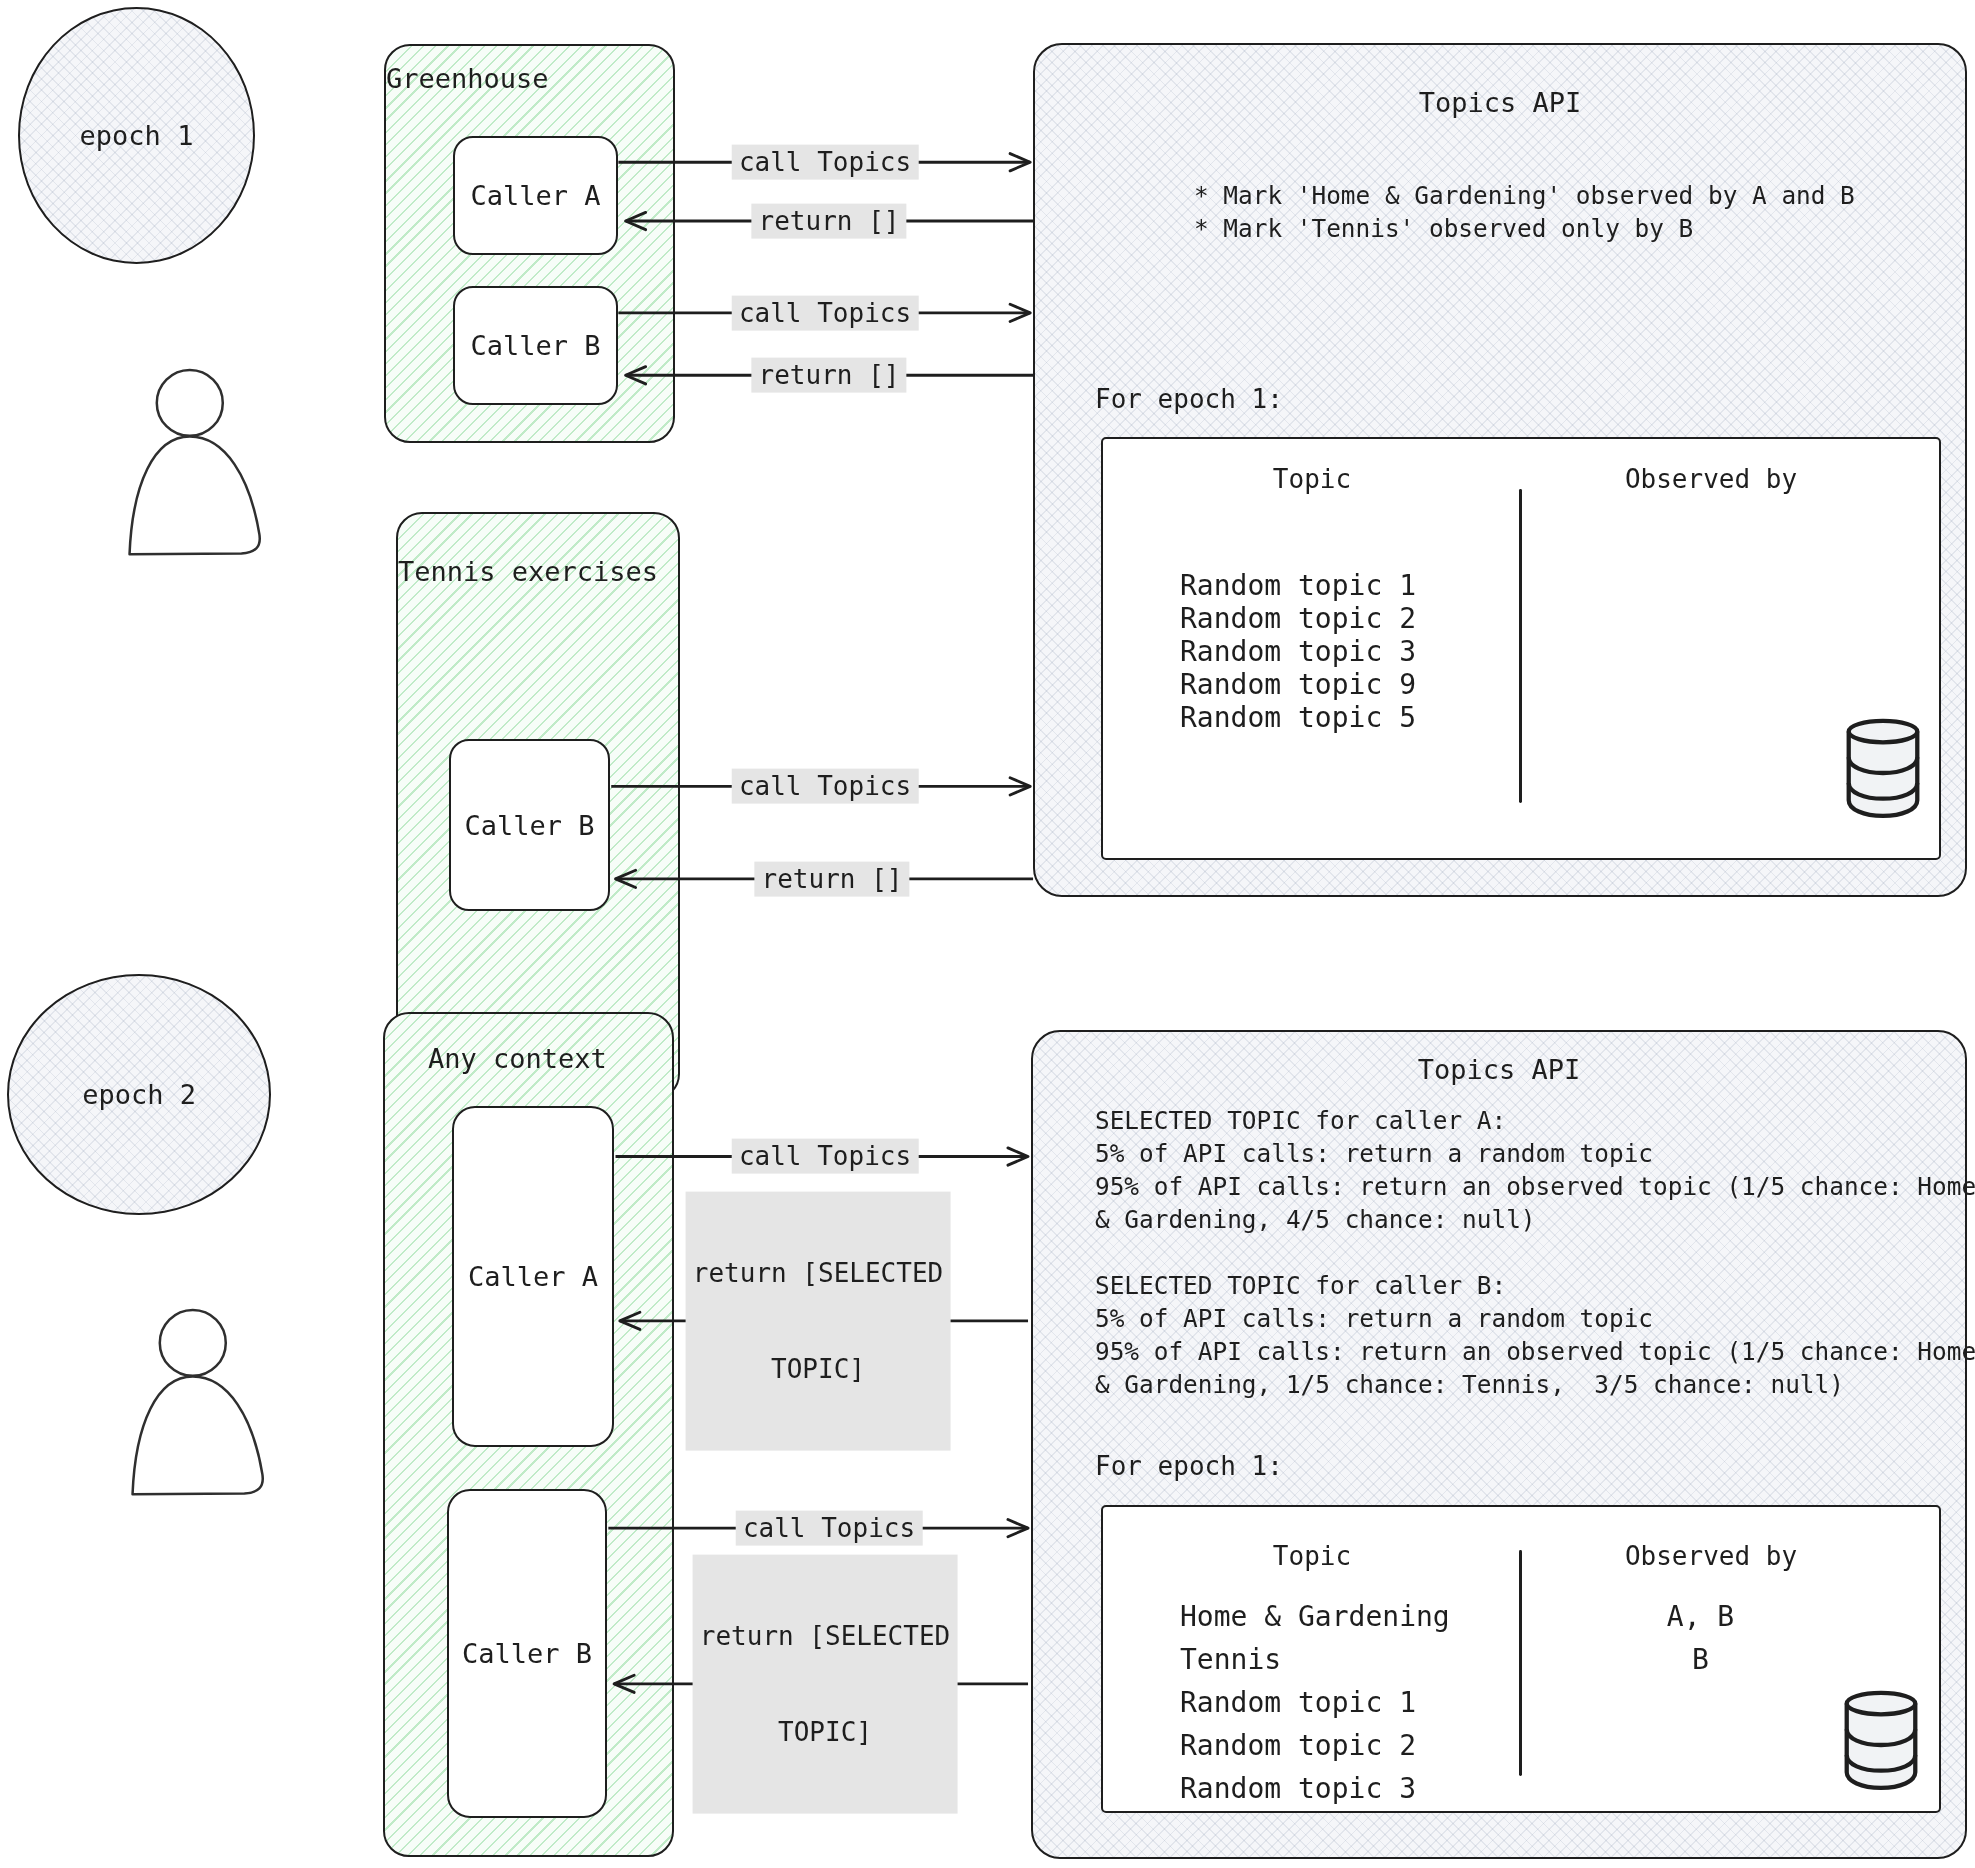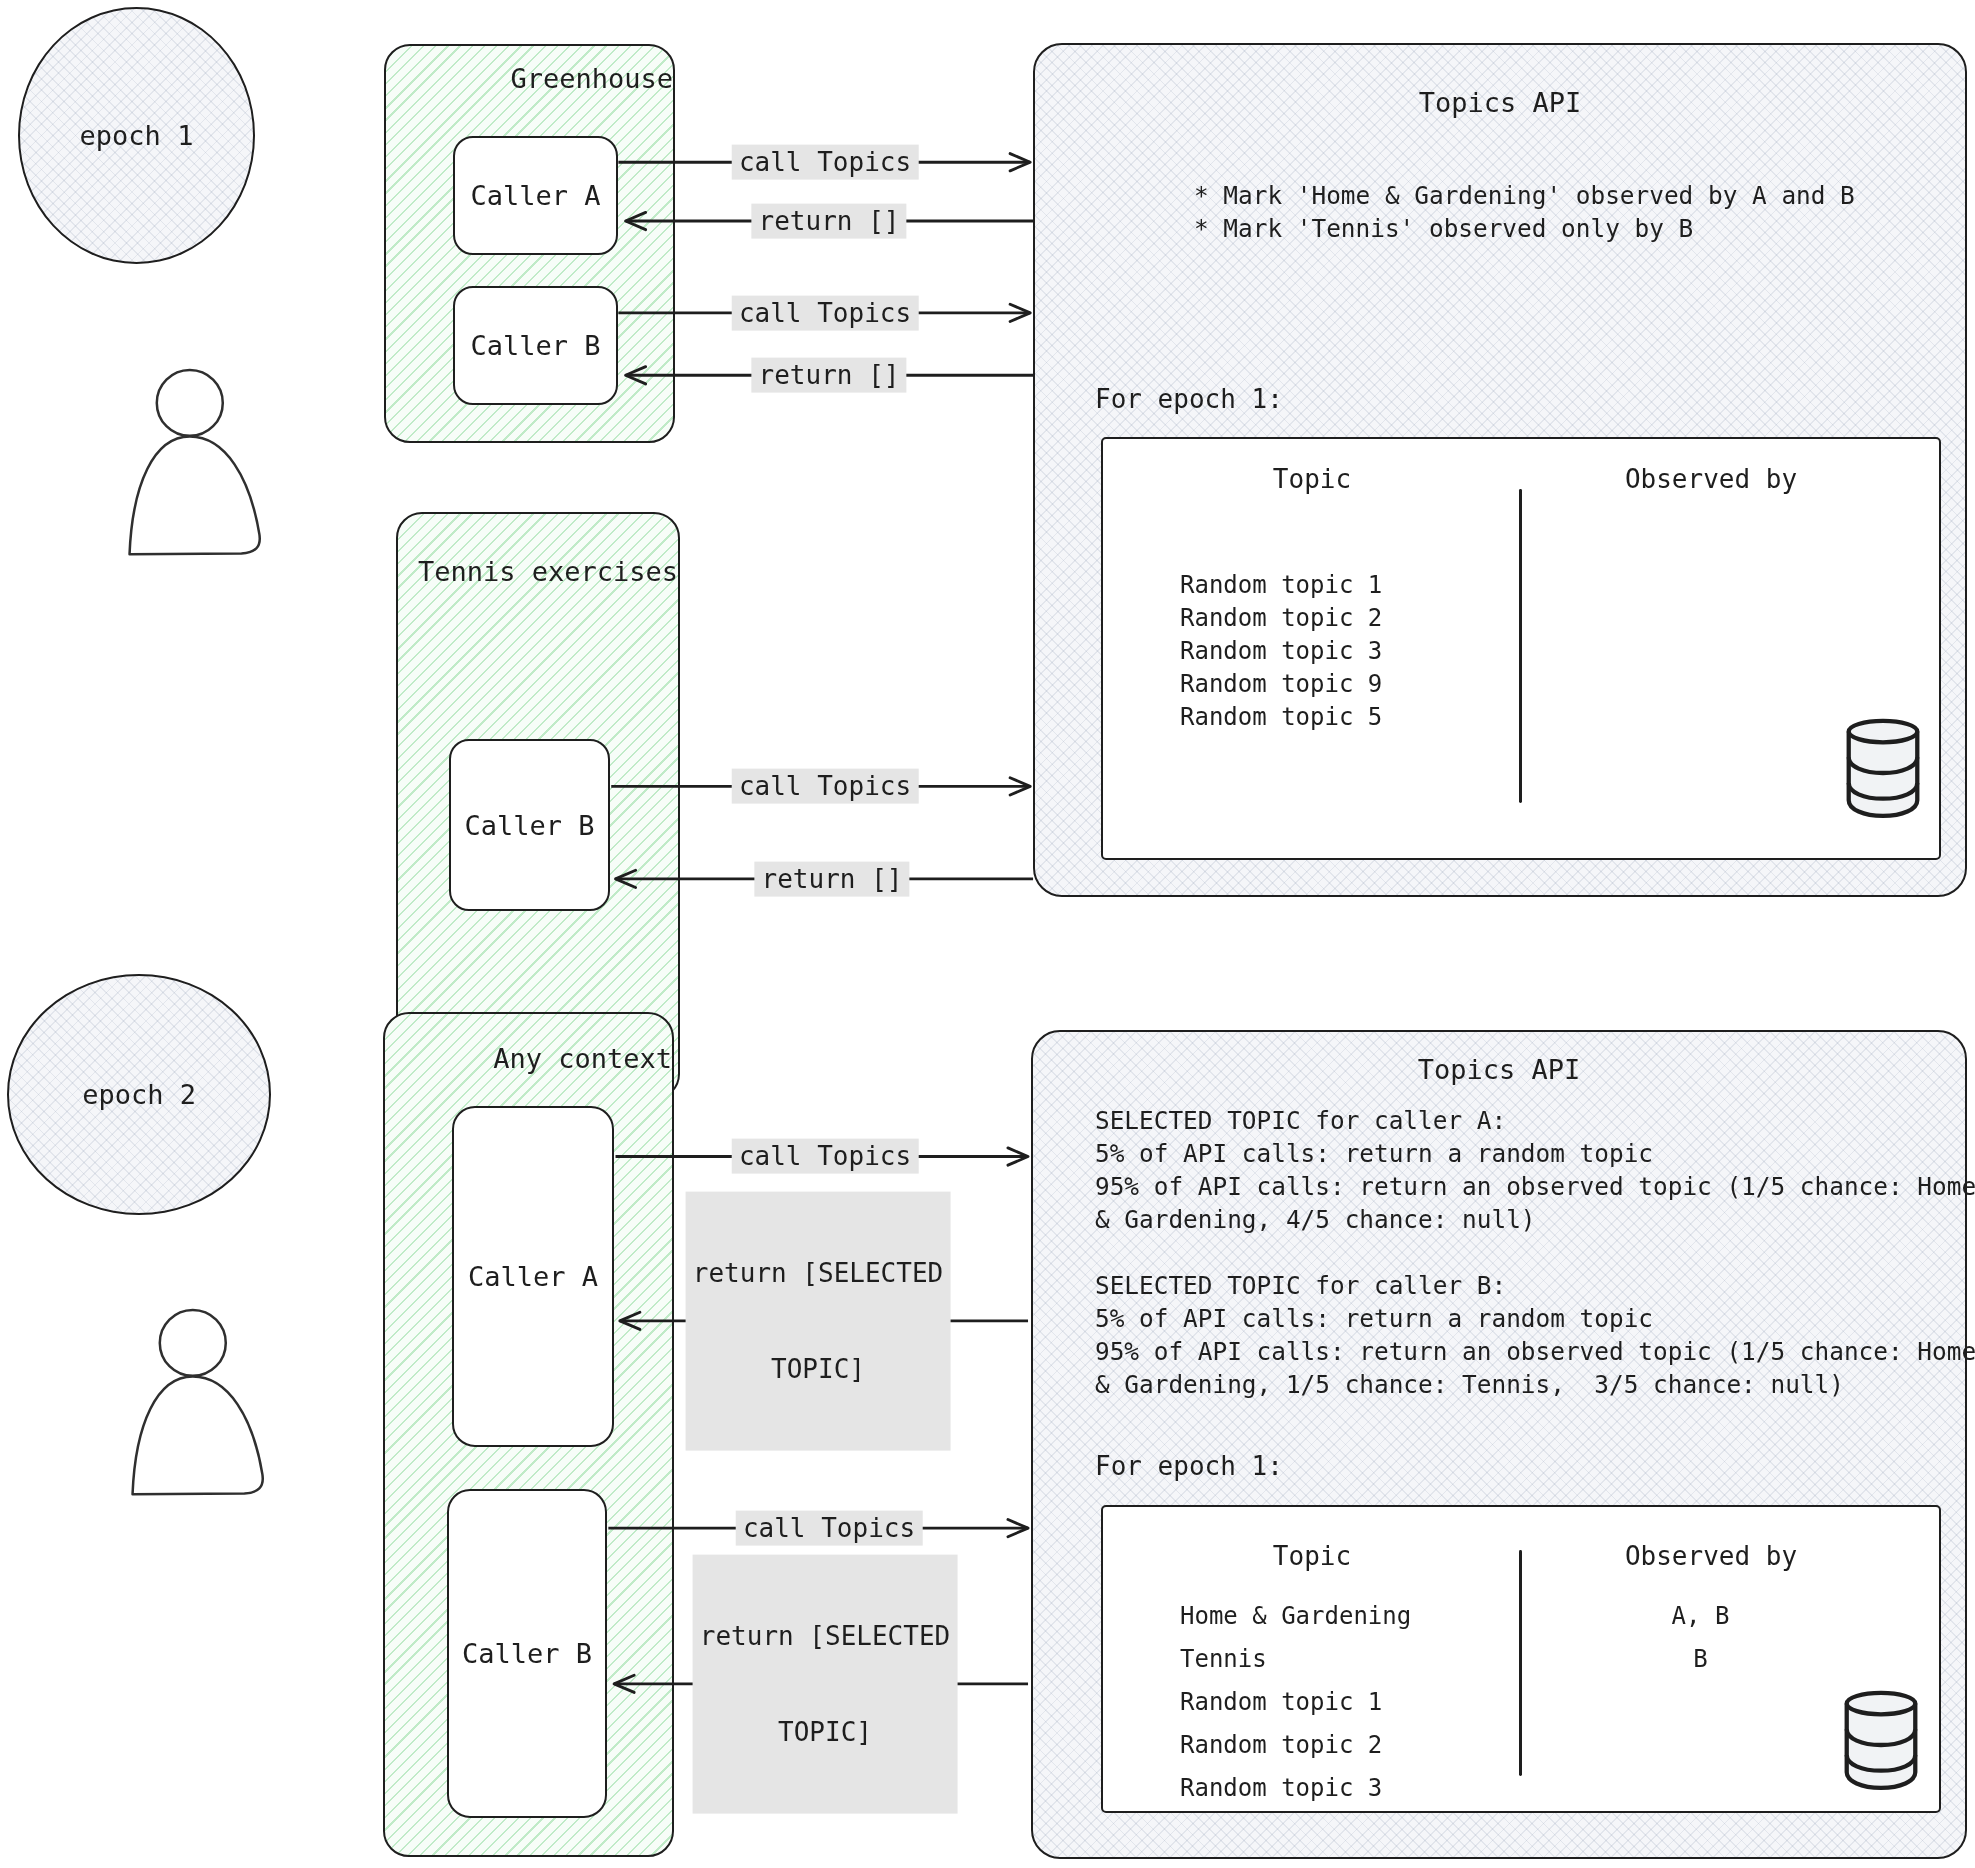--- a/index.html
+++ b/index.html
@@ -18,29 +18,29 @@
       repeating-linear-gradient(135deg, rgba(130,145,170,0.16) 0 1.3px, transparent 1.3px 8px);
   }
   .box{position:absolute;border:2.9px solid #1e1e1e;box-sizing:border-box;}
   .rounded-lg{border-radius:29px;}
   .circle{border-radius:50%;display:flex;align-items:center;justify-content:center;}
   .caller{
     position:absolute;border:2.9px solid #1e1e1e;box-sizing:border-box;border-radius:20px;
     background:#ffffff;display:flex;align-items:center;justify-content:center;
     font-size:27px;
   }
-  .group-title{text-align:right;font-size:27px;}
+  .group-title{text-align:left;font-size:27px;}
   .api-title{position:absolute;left:0;width:100%;text-align:center;font-size:27px;line-height:32px;}
   .mono-line{white-space:pre;font-size:24.4px;line-height:33px;}
   .epoch-note{position:absolute;font-size:26px;text-align:center;}
   .tbl{position:absolute;border:2.9px solid #1e1e1e;box-sizing:border-box;border-radius:5px;background:#ffffff;margin-left:16px;}
   .tbl-headers{position:absolute;left:0;top:0;width:100%;display:flex;}
   .tbl-h{font-size:26px;line-height:36px;text-align:center;}
   .tbl-divider{position:absolute;width:2.9px;background:#1e1e1e;border-radius:1.4px;}
-  .col{position:absolute;font-size:24px;}
+  .col{position:absolute;font-size:28px;}
   .col div{white-space:pre;}
   .arrow-label{
     position:absolute;transform:translate(-50%,-50%);background:#e5e5e5;
     padding:1.4px 7.2px;font-size:26px;line-height:32px;white-space:pre;z-index:6;text-align:center;
   }
   svg.layer{position:absolute;left:0;top:0;z-index:5;pointer-events:none;}
   svg.icon{position:absolute;z-index:4;}
   .fs38{font-size:27px;}
 </style>
 </head>

